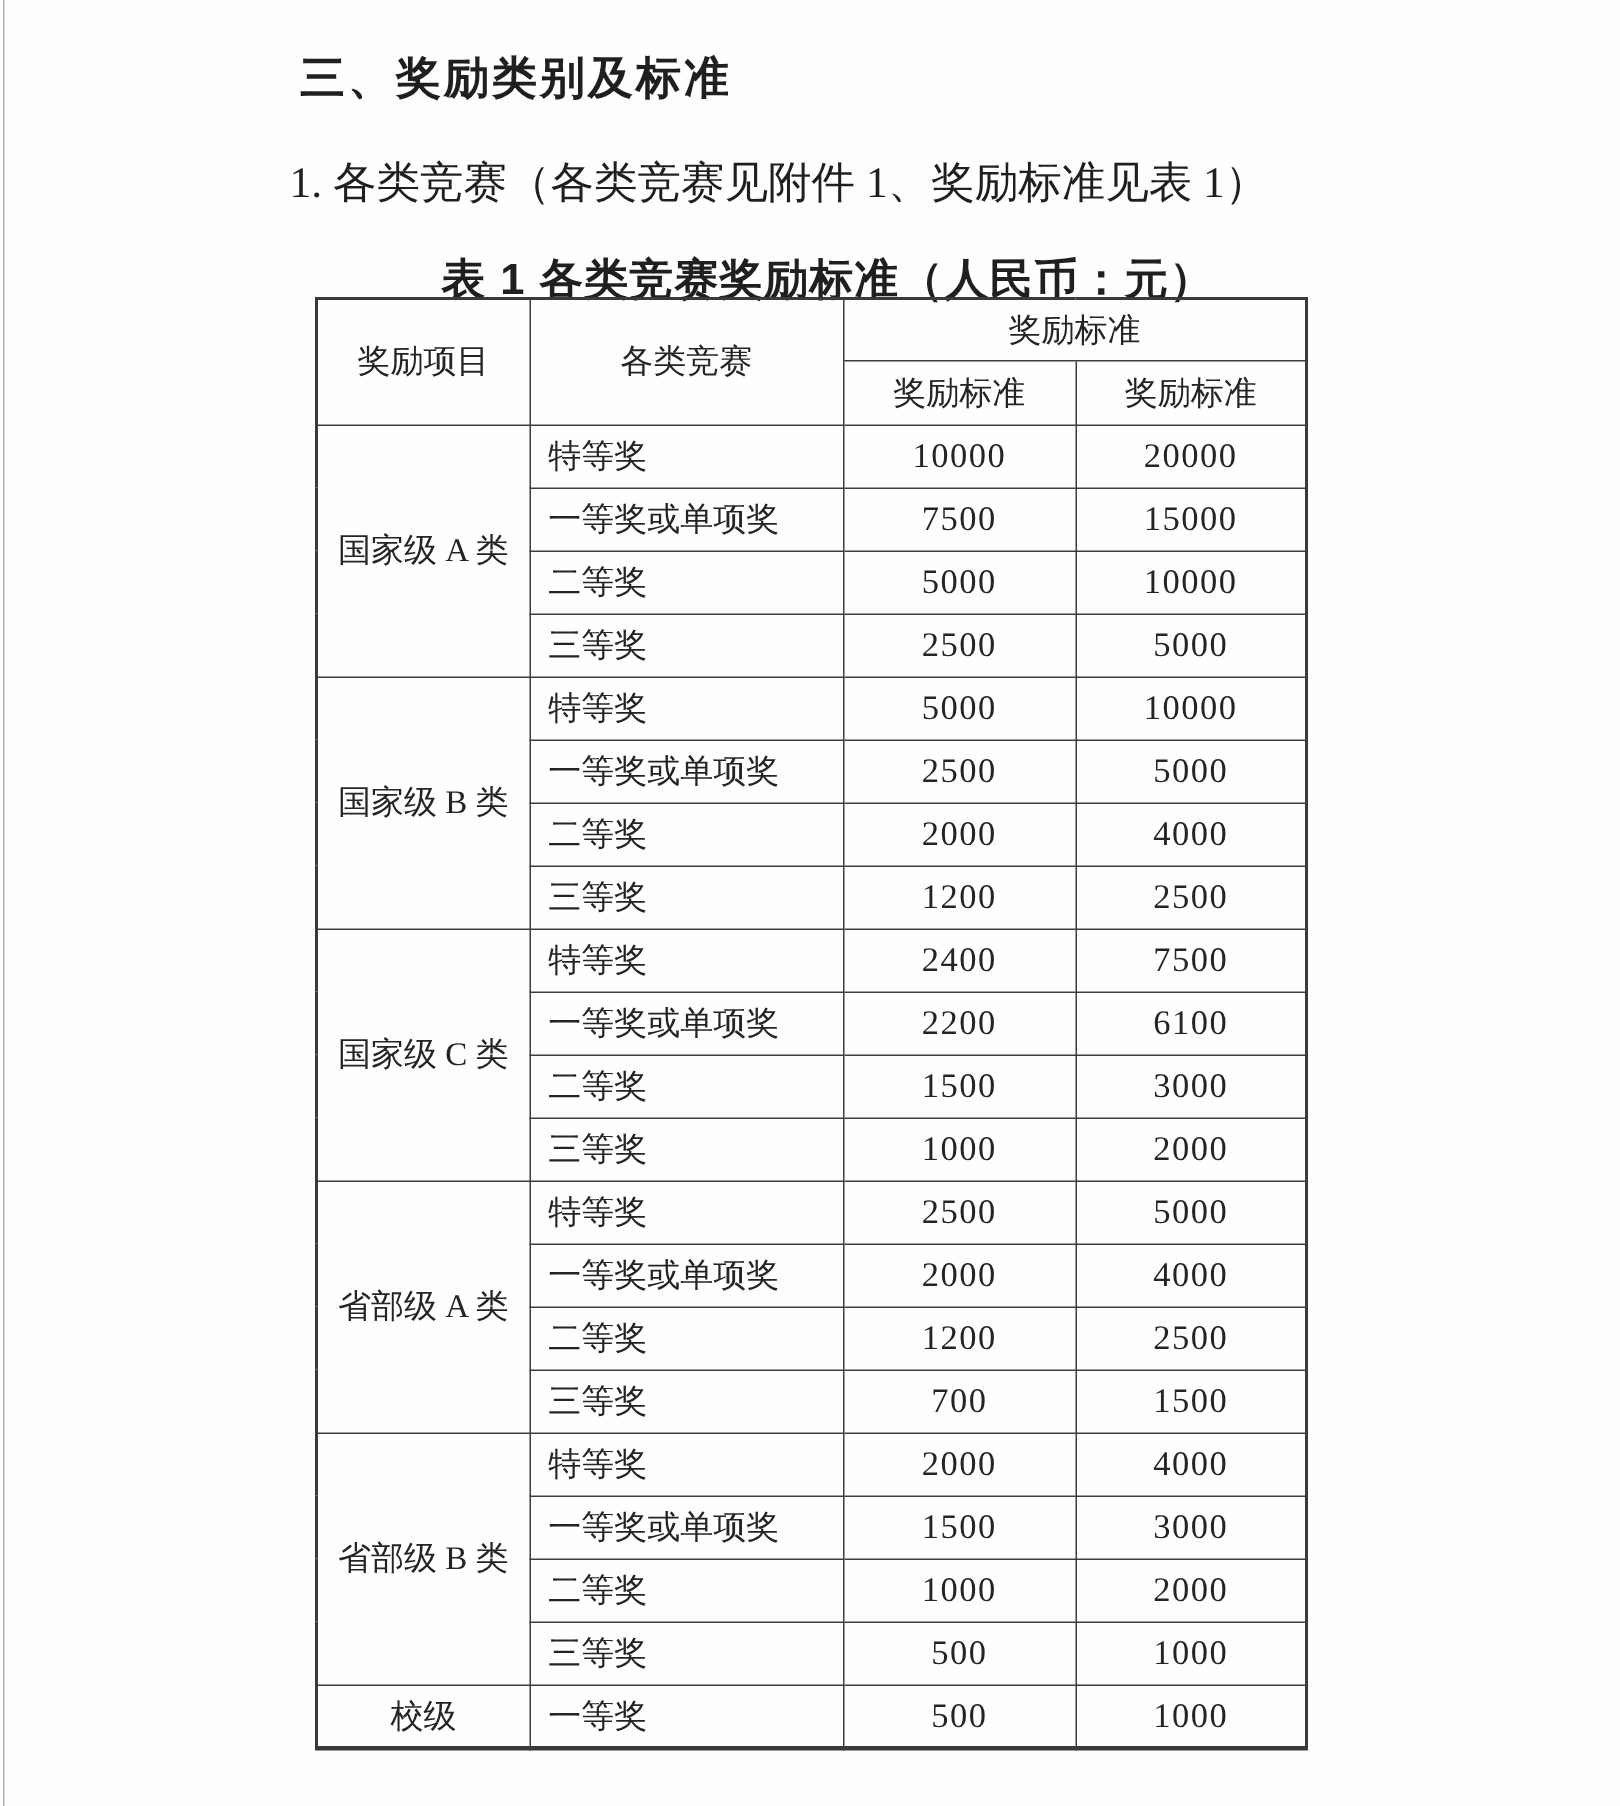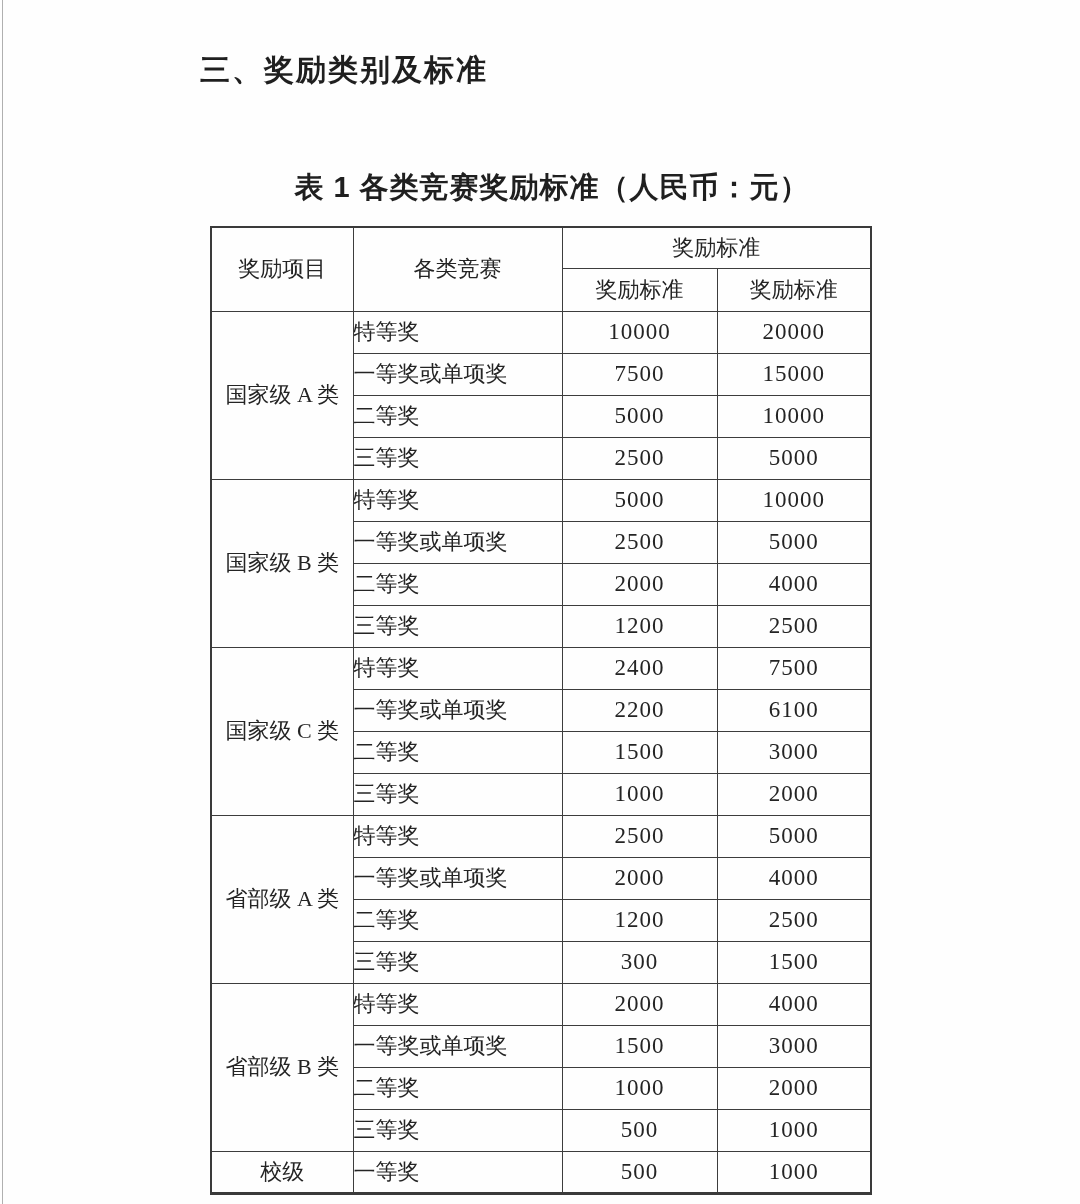--- a/index.html
+++ b/index.html
@@ -20,21 +20,21 @@
     position: absolute;
     left: 2px;
     top: 0;
     width: 1px;
     height: 100%;
     background: #b0b0b0;
   }
   .section-heading {
     position: absolute;
     left: 200px;
-    top: 53px;
+    top: 36px;
     margin: 0;
     font-family: "Liberation Sans", "DejaVu Sans", sans-serif;
     font-weight: 700;
     font-size: 30px;
     line-height: 34px;
     letter-spacing: 2px;
     color: #1f1f1f;
   }
   .intro-line {
     position: absolute;
@@ -61,52 +61,53 @@
   }
   table.award-table {
     position: absolute;
     left: 210px;
     top: 198px;
     width: 660px;
     border-collapse: collapse;
     table-layout: fixed;
     border: 2px solid #3a3a3a;
     border-bottom-width: 3px;
-    margin-top: 28px;
   }
   .award-table th, .award-table td {
     border: 1.5px solid #3d3d3d;
     font-weight: normal;
     font-size: 22px;
     text-align: center;
     vertical-align: middle;
     padding: 0;
     color: #242424;
     overflow: hidden;
     white-space: nowrap;
   }
   .award-table thead tr.hrow1 { height: 41px; }
   .award-table thead tr.hrow2 { height: 43px; }
   .award-table tbody tr { height: 42px; }
   .award-table td.lvl {
     text-align: left;
+    padding-left: 12px;
   }
   .award-table td.num {
     font-size: 23px;
     letter-spacing: 1px;
     text-align: center;
   }
 </style>
 </head>
 <body>
 
 <div class="page">
   <div class="edge-artifact"></div>
 
   <h2 class="section-heading">三、奖励类别及标准</h2>
+  <p class="intro-line">1. 各类竞赛（各类竞赛见附件 1、奖励标准见表 1）</p>
   <h3 class="table-title">表 1 各类竞赛奖励标准（人民币：元）</h3>
 
   <table class="award-table">
     <colgroup>
       <col style="width:142px">
       <col style="width:209px">
       <col style="width:155px">
       <col style="width:154px">
     </colgroup>
     <thead>
@@ -199,21 +200,21 @@
         <td class="num">2000</td>
         <td class="num">4000</td>
       </tr>
       <tr>
         <td class="lvl">二等奖</td>
         <td class="num">1200</td>
         <td class="num">2500</td>
       </tr>
       <tr>
         <td class="lvl">三等奖</td>
-        <td class="num">300</td>
+        <td class="num">700</td>
         <td class="num">1500</td>
       </tr>
 
       <tr>
         <td rowspan="4" class="cat">省部级 B 类</td>
         <td class="lvl">特等奖</td>
         <td class="num">2000</td>
         <td class="num">4000</td>
       </tr>
       <tr>

